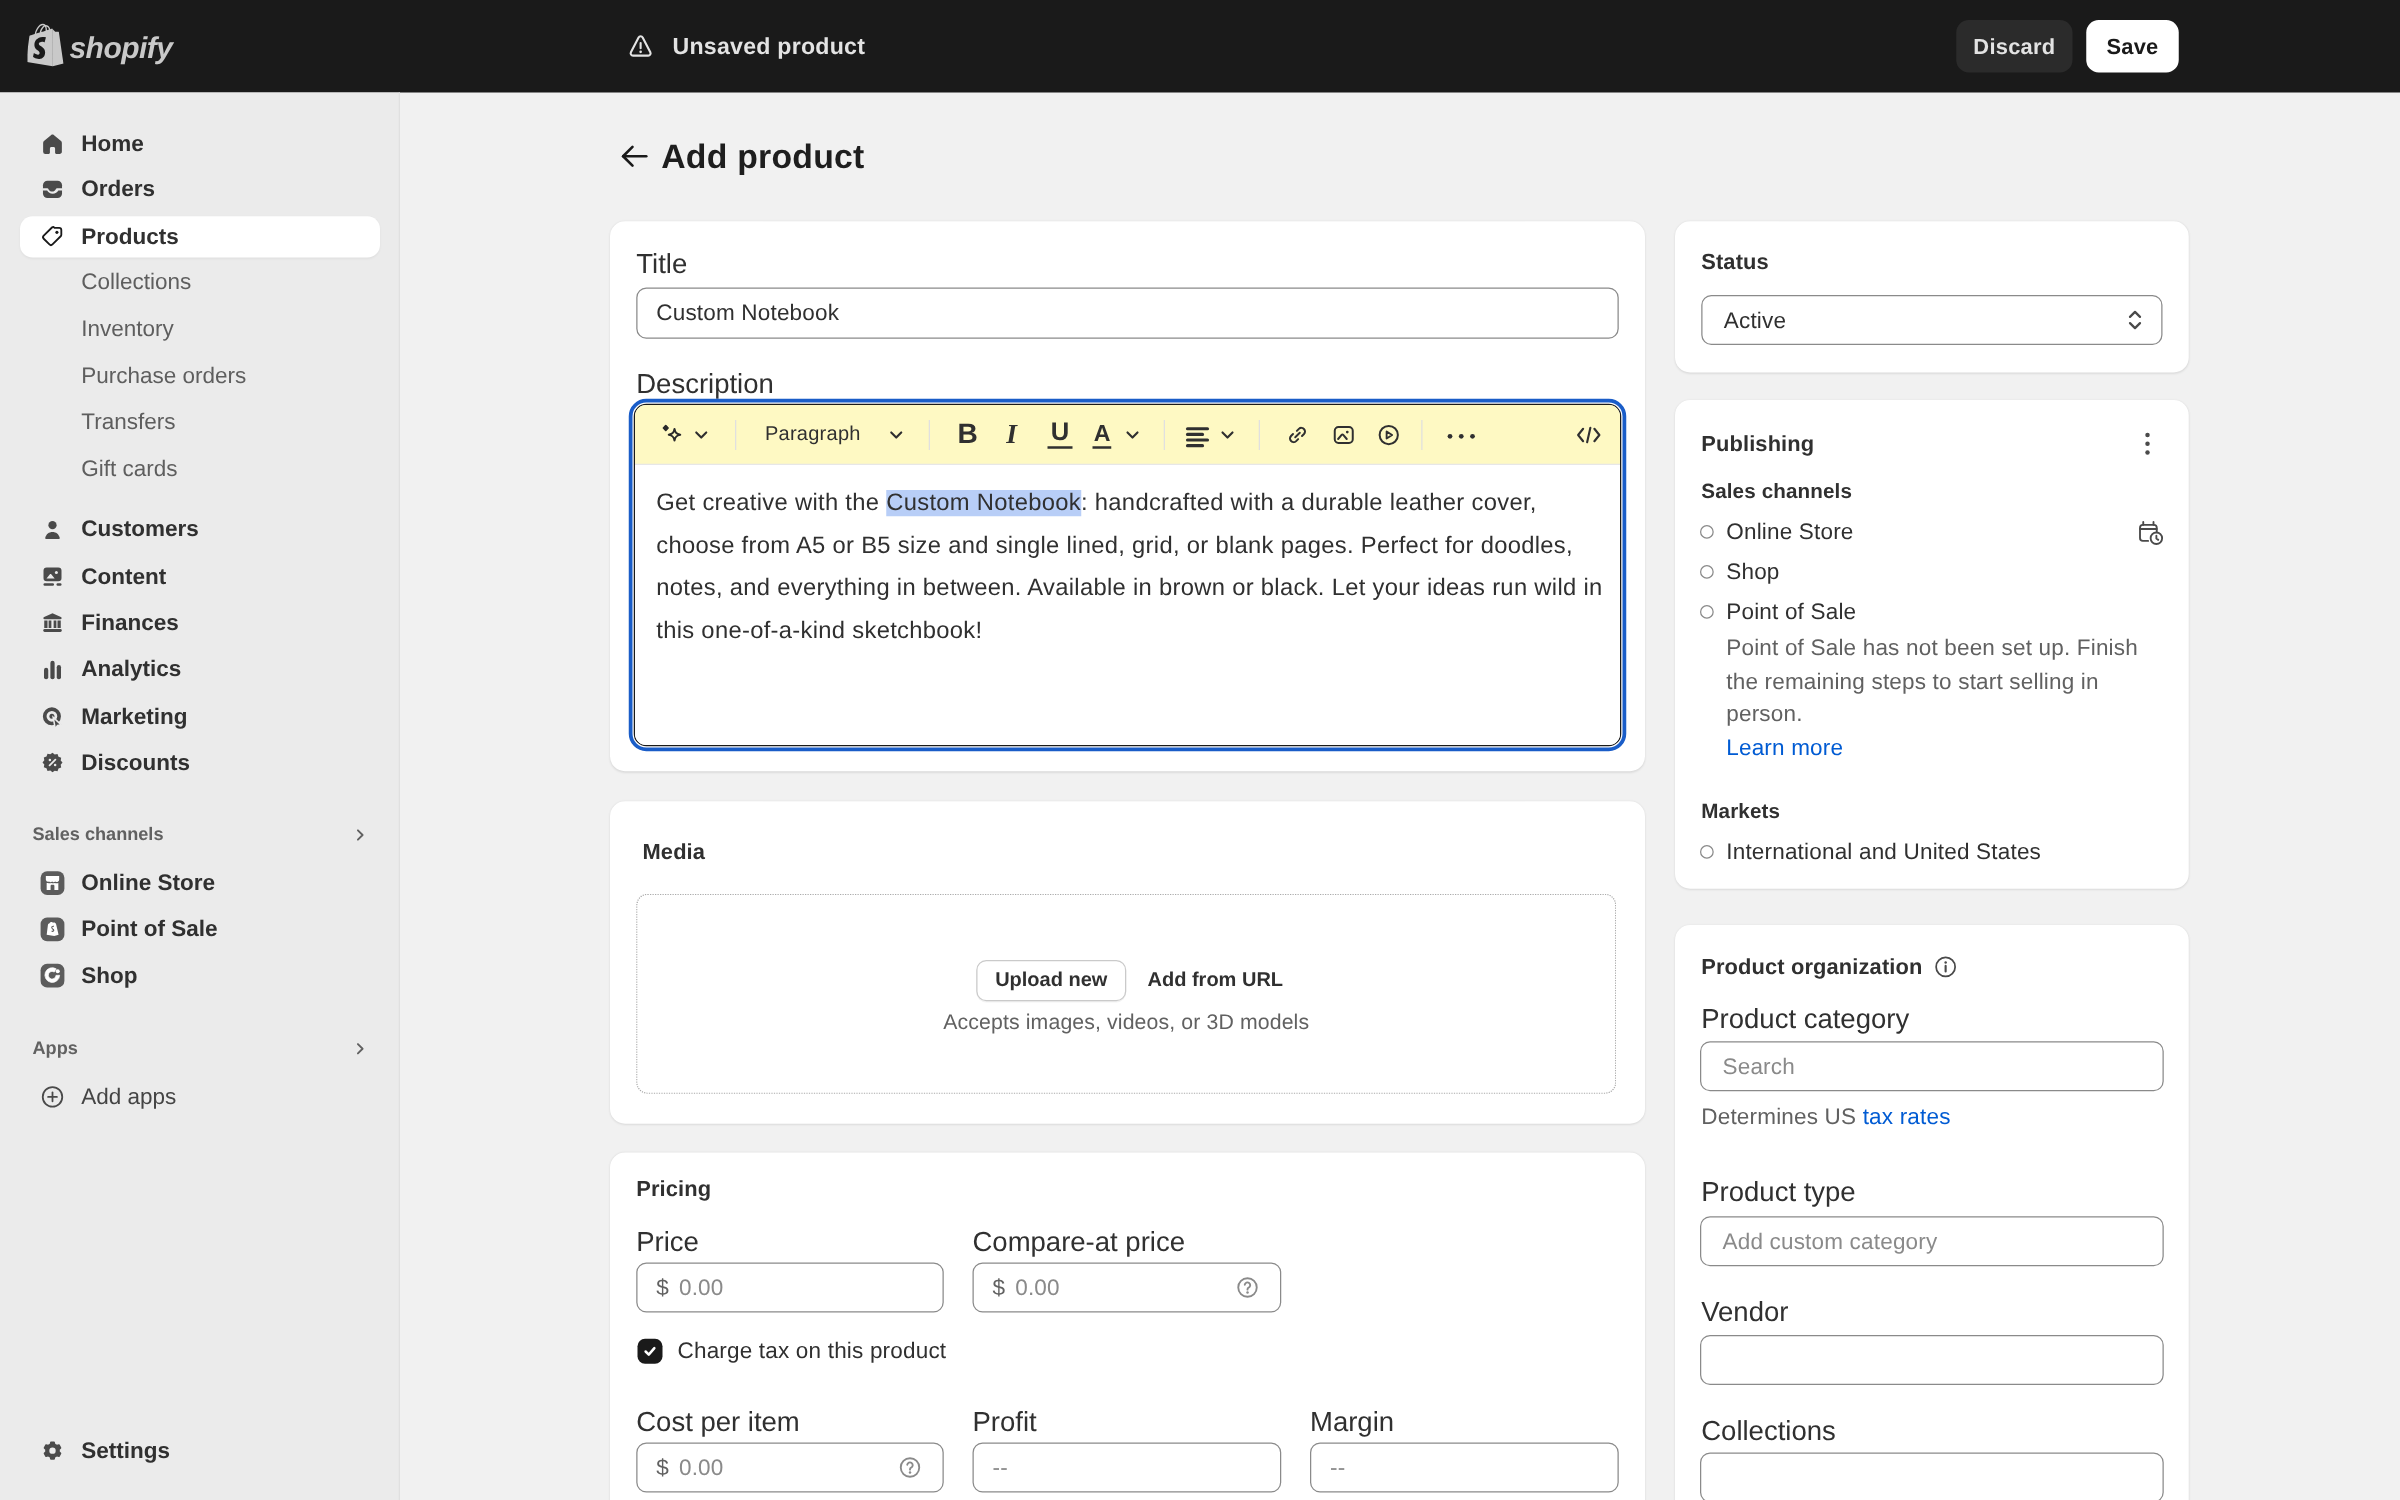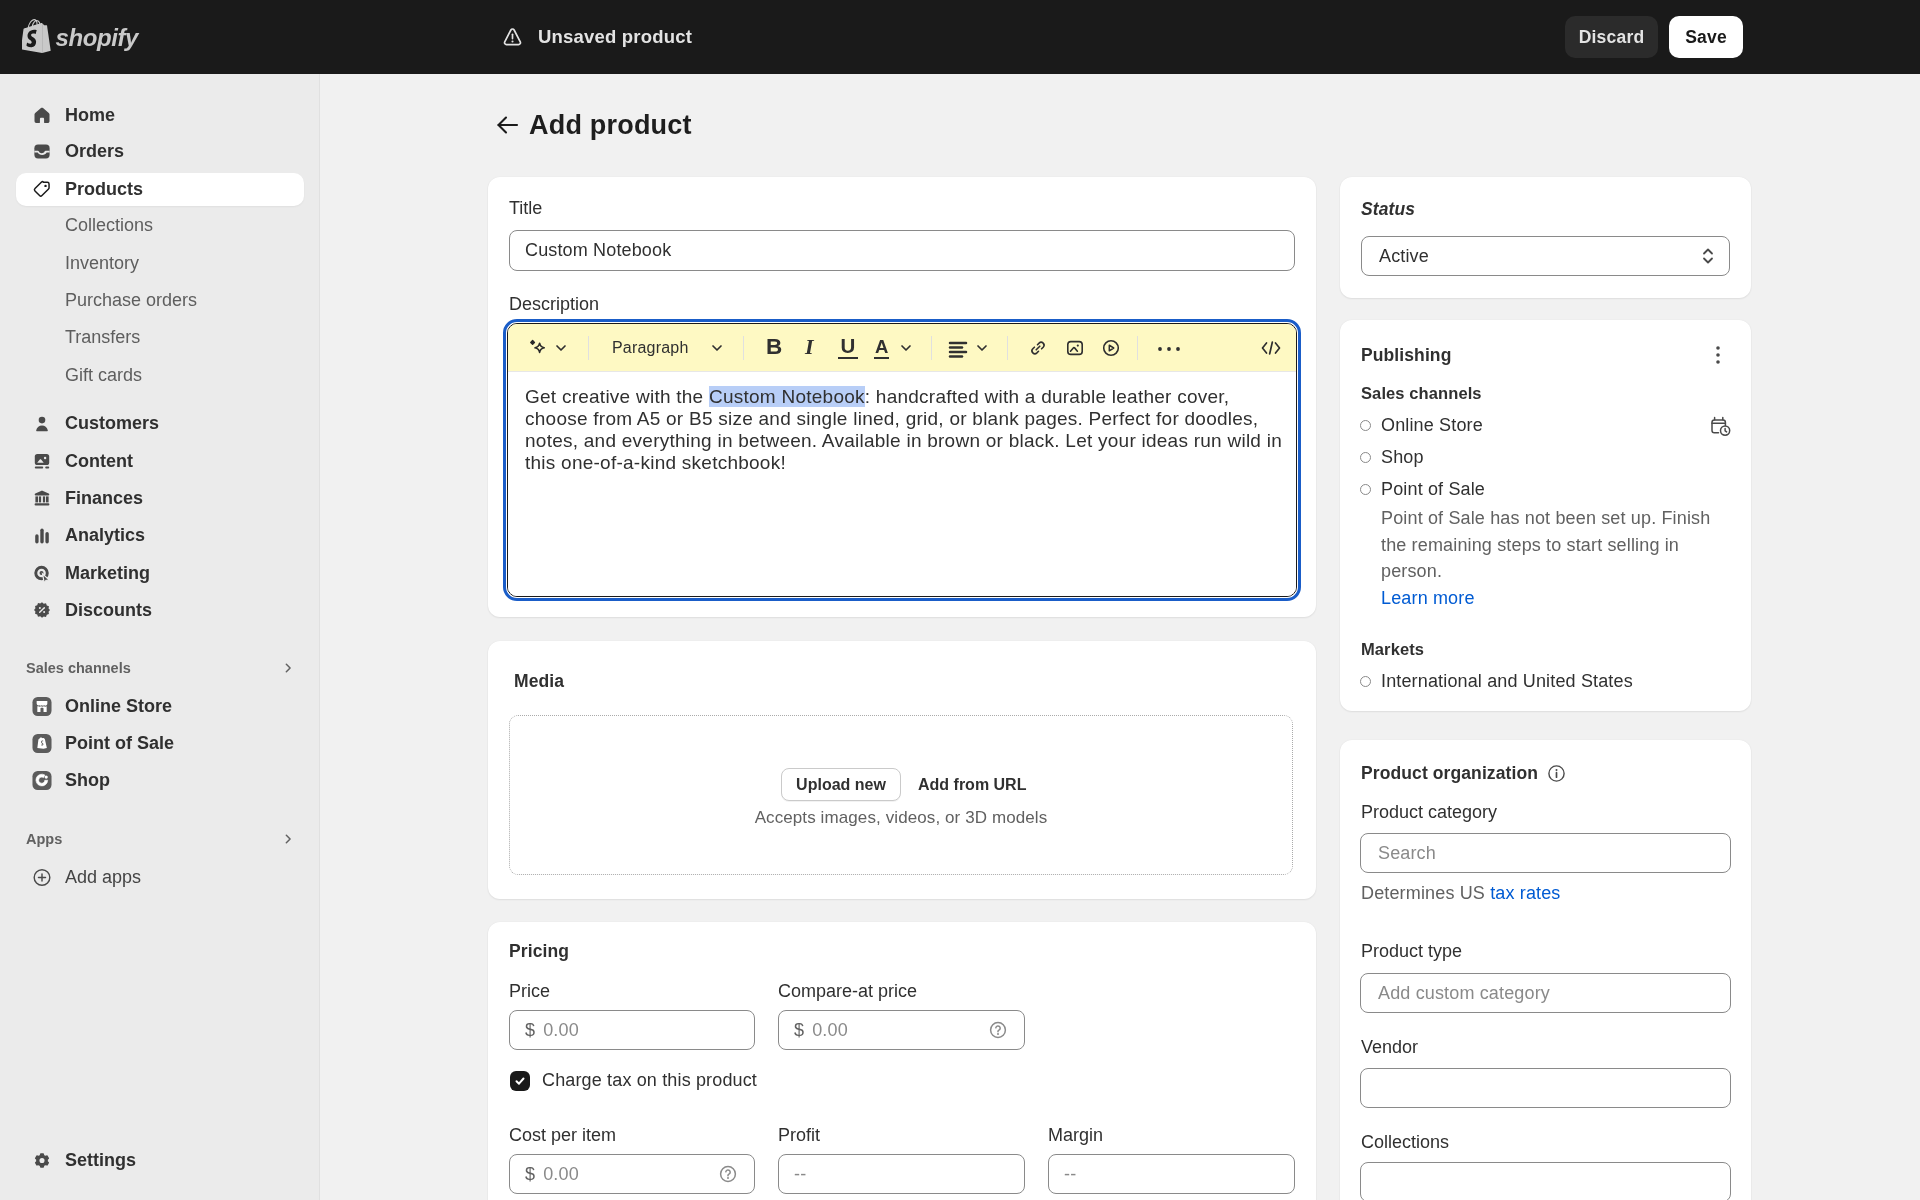--- a/index.html
+++ b/index.html
@@ -21,34 +21,34 @@
 .nav-item { position:absolute; left:0; display:flex; align-items:center; height:32px; }
 .nav-item .ic { position:absolute; left:32px; width:20px; height:20px; display:flex; align-items:center; justify-content:center; }
 .nav-item .tx { position:absolute; left:65px; font-size:18px; font-weight:650; letter-spacing:0; color:#303030; white-space:nowrap; }
 .nav-sub { position:absolute; left:65px; font-size:18px; font-weight:450; letter-spacing:0; color:#5e5e5e; white-space:nowrap; }
 .nav-hdr { position:absolute; left:26px; font-size:14.5px; font-weight:700; color:#616161; }
 .pill { position:absolute; left:16px; width:288px; height:33px; background:#ffffff; border-radius:10px; box-shadow:0 1px 2px rgba(0,0,0,.05); }
 .chev-r { position:absolute; left:283px; width:10px; height:10px; }
 
 
 .card { position:absolute; background:#fff; border-radius:12px; box-shadow:0 1px 2px rgba(0,0,0,.07), 0 0 2px rgba(0,0,0,.05); }
-.label { position:absolute; font-size:18px; letter-spacing:0; font-weight:450; color:#303030; white-space:nowrap; }
+.label { position:absolute; font-size:22px; letter-spacing:0; font-weight:450; color:#303030; white-space:nowrap; }
 .cardtitle { position:absolute; font-size:17.5px; font-weight:700; letter-spacing:.1px; color:#303030; white-space:nowrap; }
 .input { position:absolute; background:#fff; border:1px solid #8a8a8a; border-radius:8px; display:flex; align-items:center; font-size:18px; letter-spacing:.15px; color:#303030; }
 .ph { color:#8a8a8a; }
 
 
 #pgheading { position:absolute; left:529px; top:110px; font-size:27px; font-weight:700; color:#1e1e1e; letter-spacing:.2px; }
 #backarrow { position:absolute; left:496px; top:113px; }
 
 
 #editor { position:absolute; left:507px; top:323px; width:790px; height:274px; border:1.2px solid #1a1a1a; outline:3px solid #1a5dc8; outline-offset:1px; border-radius:10px; background:#fff; overflow:hidden; }
 #edtoolbar { position:absolute; left:0; top:0; right:0; height:48px; background:#fef9c3; border-bottom:1px solid #e7e7e7; }
 #edbody { position:absolute; left:0; top:48px; right:0; bottom:0; background:#fff; }
-#edtext { position:absolute; left:17px; top:14px; width:764px; font-size:19px; line-height:22px; color:#303030; letter-spacing:.25px; }
+#edtext { position:absolute; left:17px; top:14px; width:764px; font-size:19px; line-height:34px; color:#303030; letter-spacing:.25px; }
 .hl { background:#b8cef7; }
 .tbsep { position:absolute; top:12px; width:1px; height:24px; background:#e0e0e0; }
 .tbtxt { position:absolute; font-size:16px; letter-spacing:.2px; color:#303030; font-weight:450; }
 
 
 .bullet { position:absolute; width:11px; height:11px; border:1.5px solid #8a8a8a; border-radius:50%; }
 .rowtext { position:absolute; font-size:18px; font-weight:450; letter-spacing:.15px; color:#303030; white-space:nowrap; }
 .graytext { position:absolute; font-size:18px; font-weight:450; letter-spacing:.15px; color:#616161; white-space:nowrap; }
 .link { color:#005bd3; }
 .qicon { width:20px; height:20px; }
@@ -379,21 +379,21 @@
     </svg>
   </div>
 <div class="input" style="left:778px; top:1154px; width:247px; height:40px; padding-left:15px;">
     <span class="ph">--</span>
   </div>
 <div class="input" style="left:1048px; top:1154px; width:247px; height:40px; padding-left:15px;">
     <span class="ph">--</span>
   </div>
 
 <div class="card" style="left:1340px; top:177px; width:411px; height:121px;"></div>
-<div class="cardtitle" style="left:1361px; top:199px;font-style:italic;">Status</div>
+<div class="cardtitle" style="left:1361px; top:199px;">Status</div>
 <div class="input" style="left:1361px; top:236px; width:369px; height:40px; padding-left:17px;">Active</div>
 <svg class="abs" style="left:1700px; top:244px;" width="16" height="24" viewBox="0 0 16 24" fill="none" stroke="#4a4a4a" stroke-width="1.8" stroke-linecap="round" stroke-linejoin="round">
   <polyline points="4,9.5 8,5.5 12,9.5"></polyline>
     <polyline points="4,14.5 8,18.5 12,14.5"></polyline>
 </svg>
 
 <div class="card" style="left:1340px; top:320px; width:411px; height:391px;"></div>
 <div class="cardtitle" style="left:1361px; top:345px;">Publishing</div>
 <svg class="abs" style="left:1714px; top:345px;" width="8" height="20" viewBox="0 0 8 20" fill="#4a4a4a">
   <circle cx="4" cy="3" r="1.8"></circle>

